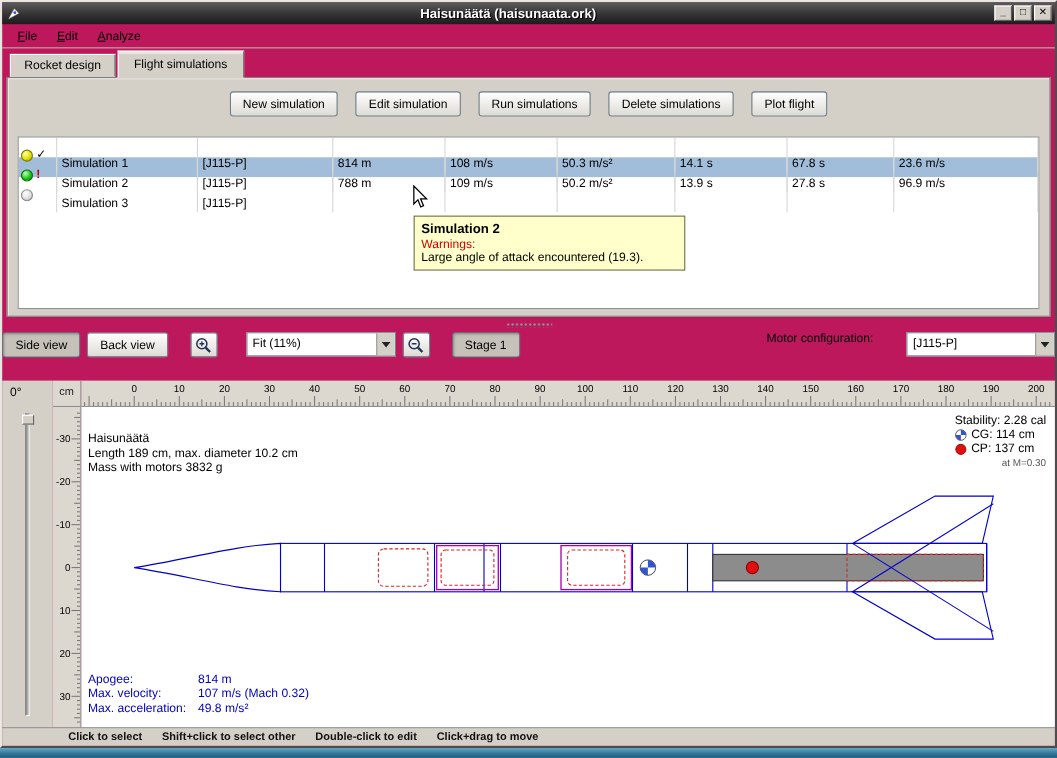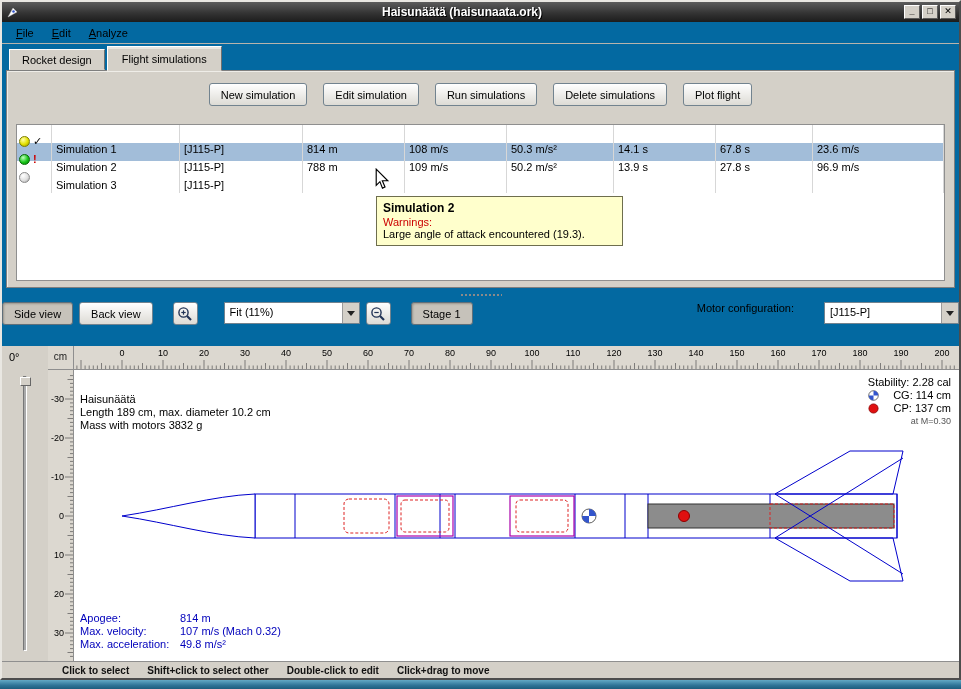--- a/index.html
+++ b/index.html
@@ -1,21 +1,21 @@
 <!DOCTYPE html>
 <html><head>
 <meta charset="utf-8">
 <style>
   * { box-sizing: border-box; margin: 0; padding: 0; }
   html,body { width: 961px; height: 689px; }
   body { position: relative; font-family: "Liberation Sans", "DejaVu Sans", sans-serif; background:#d4d0c8; overflow:hidden; }
 
   
   .frame { position:absolute; top:0; left:0; width:961px; height:680px;
-    border:2px solid; border-color:#e9e7e2 #4d4d4d #4d4d4d #e9e7e2; background:#0369a1; }
+    border:2px solid; border-color:#e9e7e2 #4d4d4d #4d4d4d #e9e7e2; background:#be185d; }
 
   
   .titlebar { height:20px; display:flex; align-items:center; padding:0 3px;
     background:linear-gradient(180deg,#5c5c5c 0%,#343434 55%,#1c1c1c 100%); }
   .app-icon { width:15px; height:15px; display:flex; align-items:center; justify-content:center; }
   .title { flex:1; text-align:center; color:#fff; font-size:12px; font-weight:bold;
     text-shadow:1px 1px 0 #000; white-space:nowrap; overflow:hidden; }
   .winbtns { display:flex; gap:2px; }
   .winbtn { width:16px; height:14px; background:#d4d0c8; border:1px solid;
     border-color:#fff #5a5a5a #5a5a5a #fff; font-size:9px; line-height:11px; text-align:center;
@@ -94,21 +94,21 @@
     border:1px solid; border-color:#fff #666 #666 #fff; }
   .ruler-corner { background:#dcd8d0; border-bottom:1px solid #8f8f8f; border-right:1px solid #8f8f8f;
     font-size:10px; text-align:center; line-height:22px; color:#222; }
   .h-ruler { background:#dcd8d0; border-bottom:1px solid #8f8f8f; overflow:hidden; }
   .v-ruler { background:#dcd8d0; border-right:1px solid #8f8f8f; overflow:hidden; }
   .canvas { position:relative; background:#fff; overflow:hidden; }
   .canvas svg.rocket { position:absolute; left:0; top:0; }
 
   .info-block { position:absolute; left:6px; top:6px; font-size:11px; line-height:13px; color:#000;margin-top:17px; }
   .stab-block { position:absolute; right:8px; top:6px; font-size:11px; line-height:13px; text-align:right; color:#000;margin-left:30px; }
-  .stab-row { display:flex; align-items:center; justify-content:space-between; gap:4px; }
+  .stab-row { display:flex; align-items:center; justify-content:flex-start; gap:4px; }
   .mach-note { font-size:9px; color:#555; }
   .flight-info { position:absolute; left:6px; bottom:10px; display:grid;
     grid-template-columns:100px auto; font-size:11px; line-height:13px; color:#0000bb; }
 
   
   .hintbar { height:17px; border-top:1px solid #8f8f8f; background:#d4d0c8;
     display:flex; align-items:center; padding-left:60px; gap:18px; }
   .hint { font-size:10px; font-weight:bold; color:#111; white-space:nowrap; }
 
   

